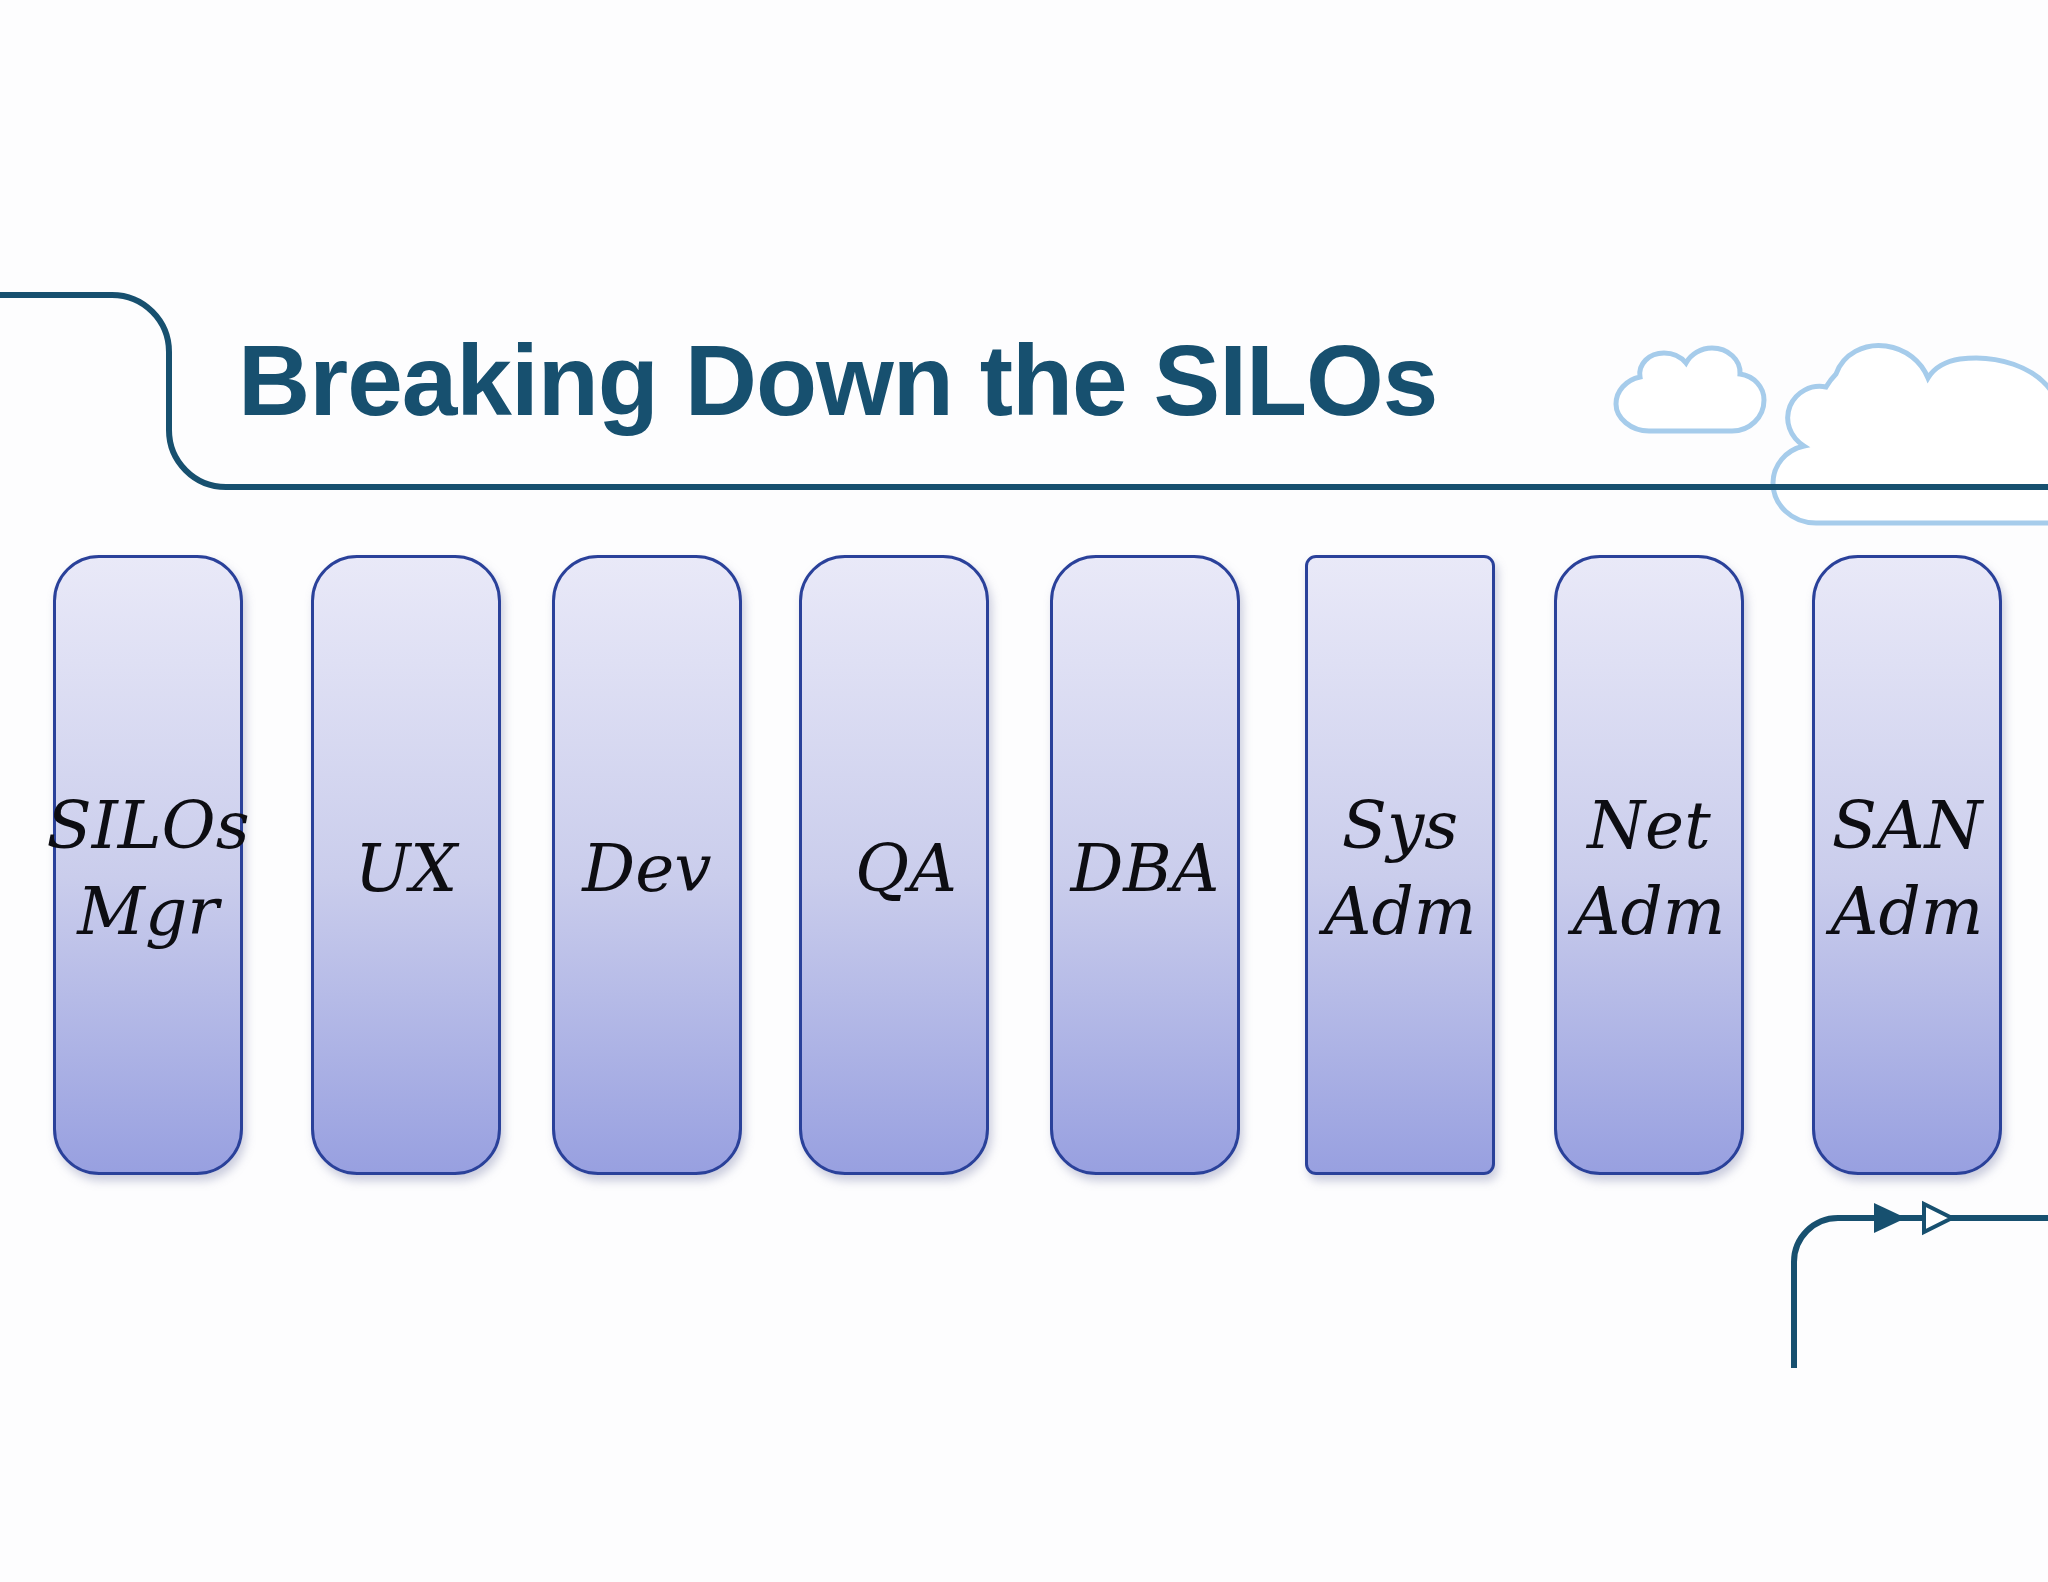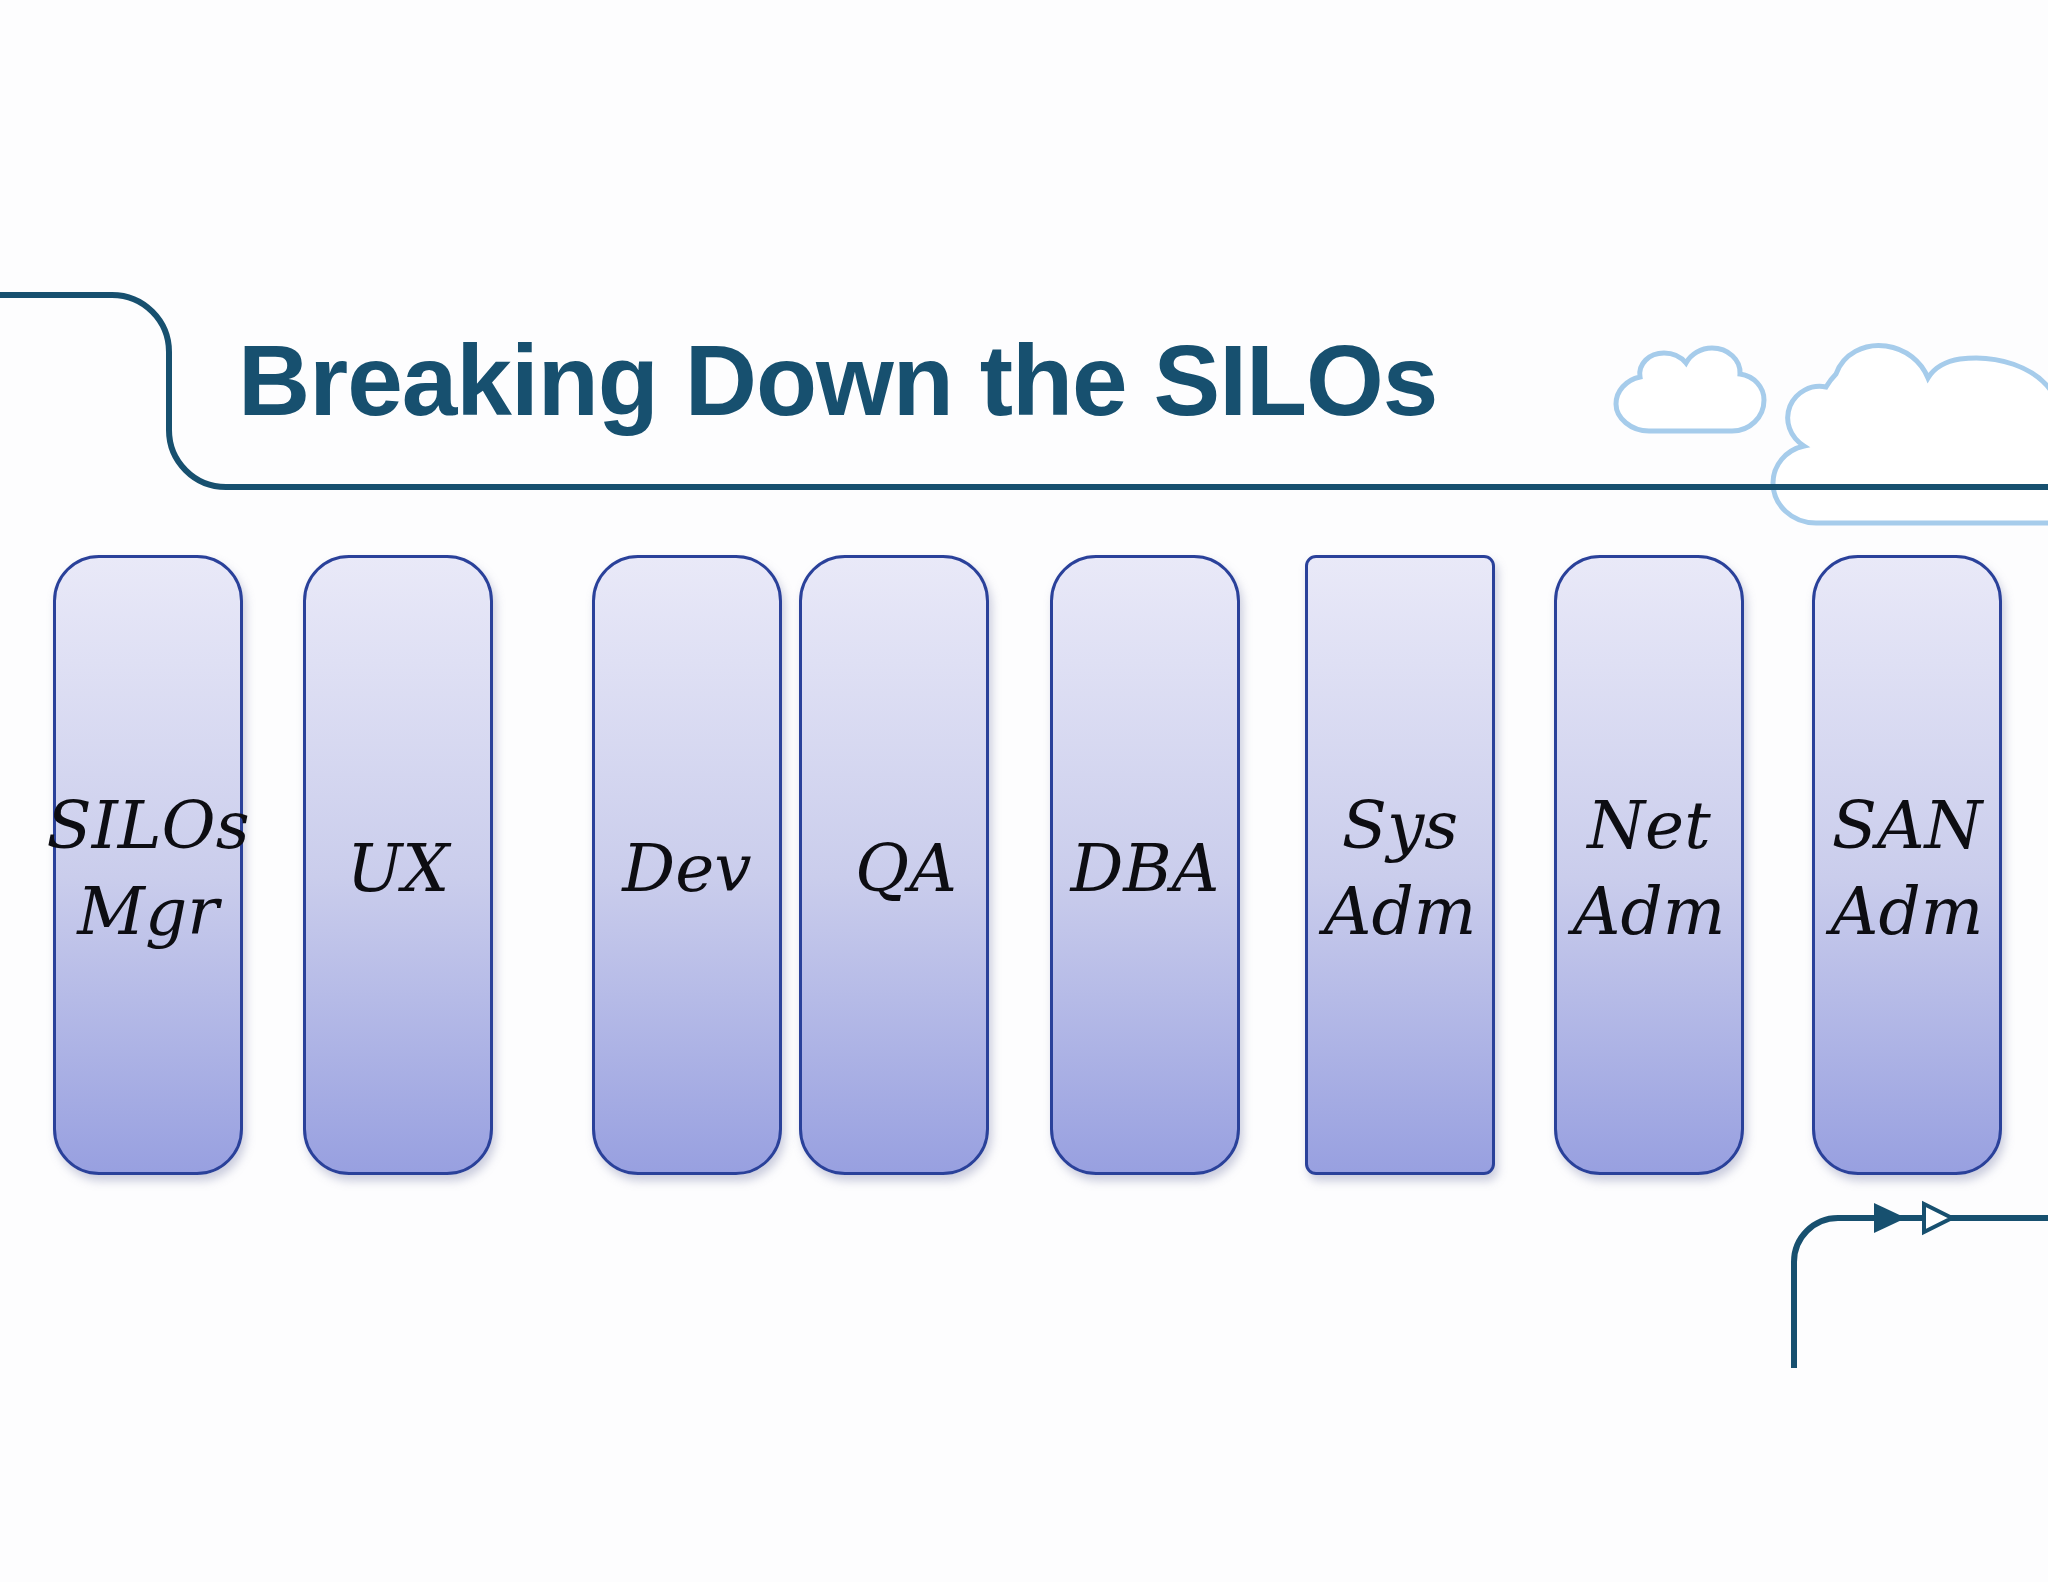--- a/index.html
+++ b/index.html
@@ -87,24 +87,24 @@
     </g>
   </svg>
 
   <h1 class="title">Breaking Down the SILOs</h1>
 
   <div id="pillars">
       <div class="pillar" style="left: 53px;">
         <span class="pillar-label">SILOs
 Mgr</span>
       </div>
-      <div class="pillar" style="left: 303px;">
+      <div class="pillar" style="left: 311px;">
         <span class="pillar-label">UX</span>
       </div>
-      <div class="pillar" style="left: 552px; margin-left: 40px;">
+      <div class="pillar" style="left: 552px;">
         <span class="pillar-label">Dev</span>
       </div>
       <div class="pillar" style="left: 799px; padding-left: 24px;">
         <span class="pillar-label">QA</span>
       </div>
       <div class="pillar" style="left: 1050px; align-items: center;">
         <span class="pillar-label">DBA</span>
       </div>
       <div class="pillar" style="left: 1305px; border-radius: 11px;">
         <span class="pillar-label">Sys

